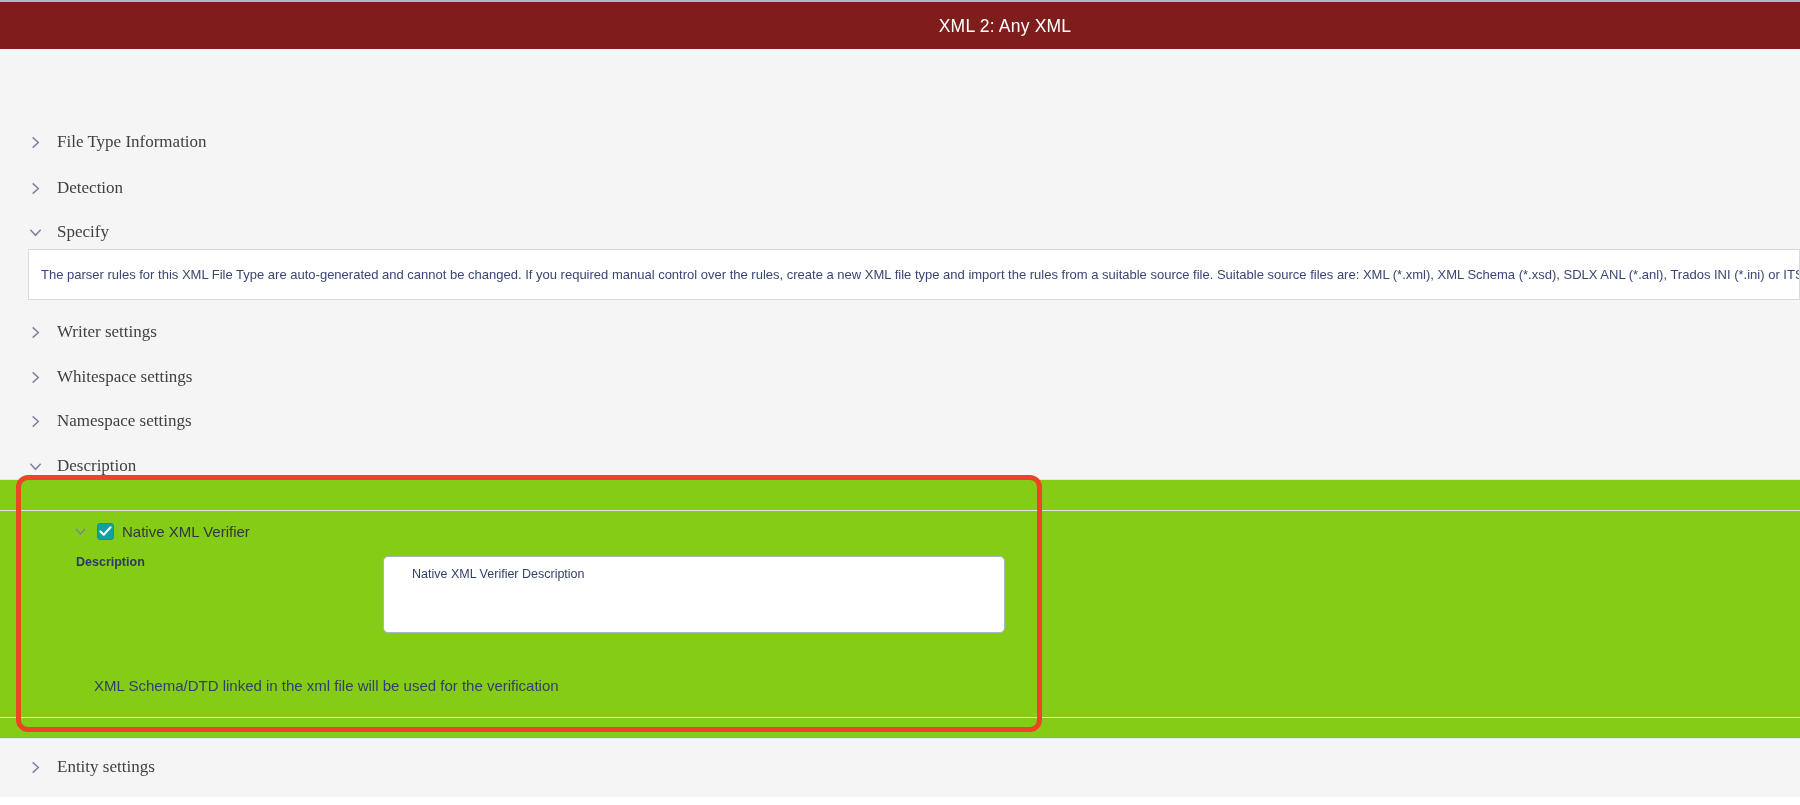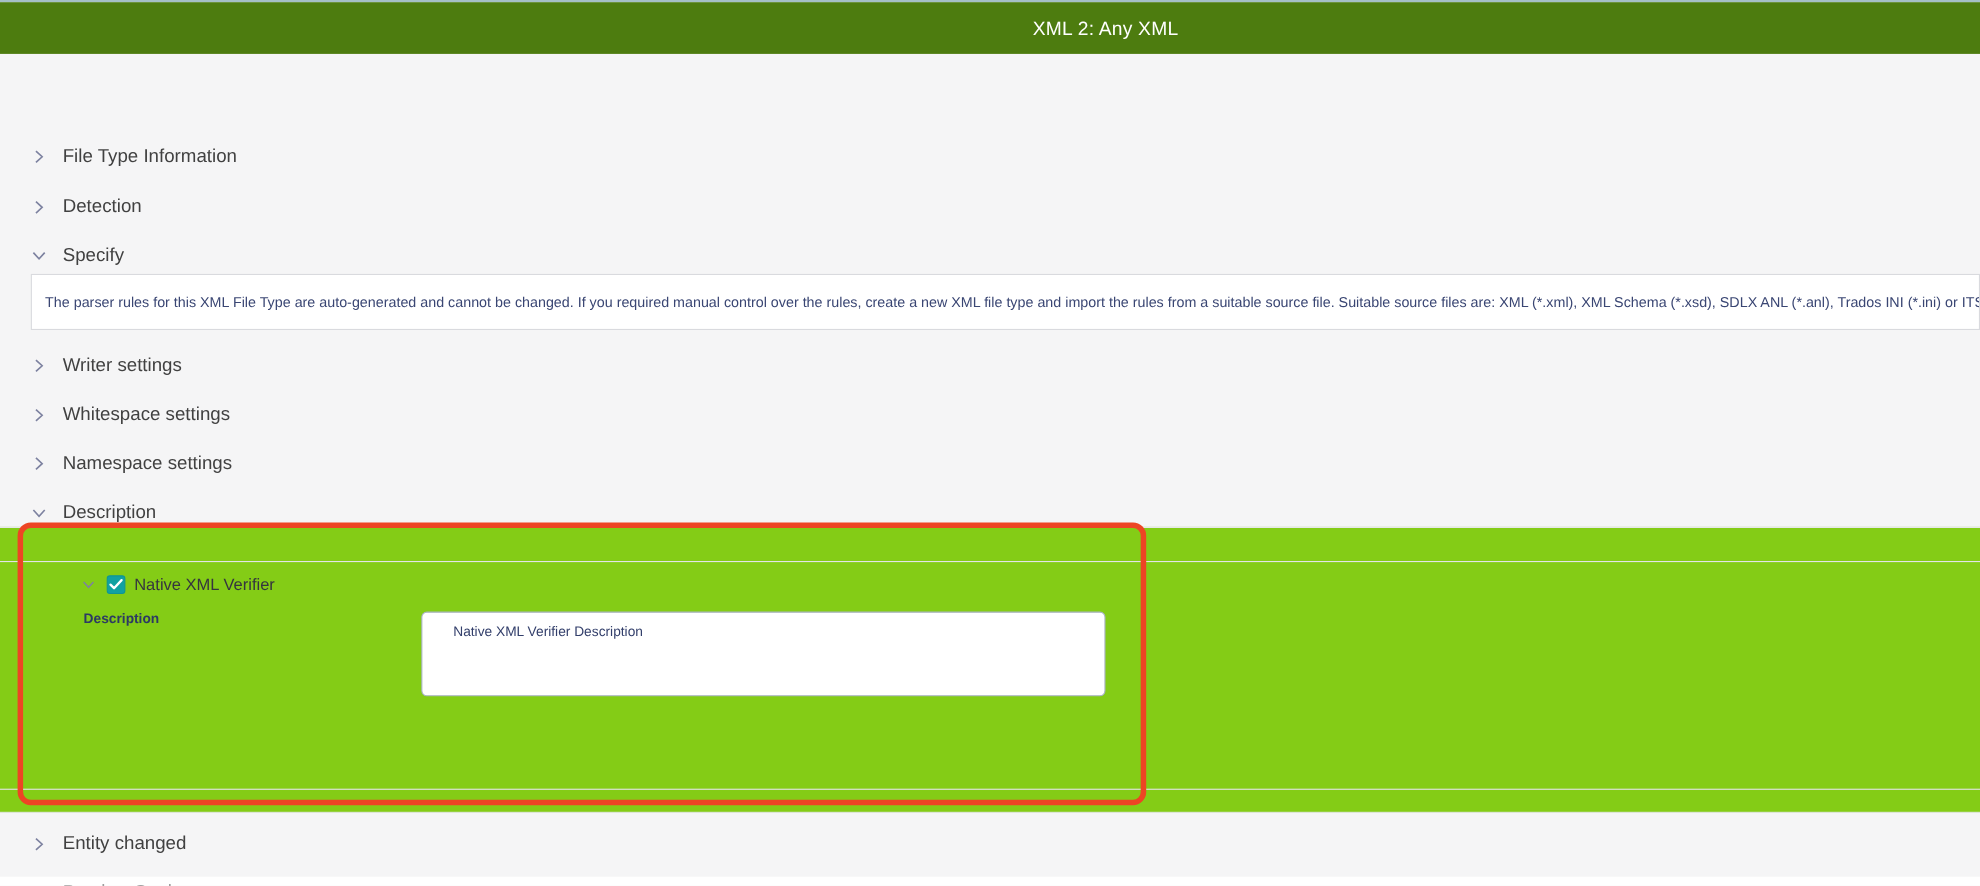--- a/index.html
+++ b/index.html
@@ -1,25 +1,25 @@
 <!DOCTYPE html>
 <html><head>
 <meta charset="utf-8">
 <style>
   * { margin:0; padding:0; box-sizing:border-box; }
   html,body { width:1800px; height:805px; background:#ffffff; font-family:"Liberation Sans", sans-serif; overflow:hidden; }
   .stage { position:relative; width:1800px; height:805px; background:#ffffff; }
 
   .top-line { position:absolute; left:0; top:0; width:1800px; height:2px; background:#a5bfc7; }
-  .header { position:absolute; left:0; top:2px; width:1800px; height:51px; background:#4d7c0f; }
+  .header { position:absolute; left:0; top:2px; width:1800px; height:51px; background:#7f1d1d; }
   .header-title { position:absolute; left:1005px; top:14px; transform:translateX(-50%); color:#ffffff; font-size:17.5px; letter-spacing:.2px; white-space:nowrap; }
 
   .page { position:absolute; left:0; top:49px; width:1800px; height:748px; background:#f5f5f6; }
 
-  .srow { position:absolute; left:28px; height:24px; display:flex; align-items:center; cursor:pointer; }
+  .srow { position:absolute; left:28px; height:24px; display:flex; align-items:center; cursor:pointer;font-family:Liberation Serif, serif; }
   .chev { width:15px; height:15px; display:inline-flex; align-items:center; justify-content:center; flex:0 0 15px; }
   .chev svg { display:block; }
   .chev.down svg { transform:rotate(90deg); }
   .slabel { margin-left:14px; font-size:17px; color:#414141; white-space:nowrap; }
 
   .parser-banner { position:absolute; left:28px; top:200px; width:1772px; height:51px; background:#ffffff; border:1px solid #d9dade; overflow:hidden; }
   .parser-banner-text { position:absolute; left:12px; top:17px; font-size:13px; color:#3a4673; white-space:nowrap; }
 
   .verif-panel { position:absolute; left:0; top:430px; width:1800px; height:260px; background:#84cc16; border-top:1px solid #e6e7e9; border-bottom:1px solid #e6e7e9; }
   .vp-divider { position:absolute; left:0; width:1800px; height:1px; background:#e3e4e6; }
@@ -137,33 +137,34 @@
             <svg width="13" height="11" viewBox="0 0 14 12">
               <path d="M1.5 6 L5 9.5 L12.5 1.5" fill="none" stroke="#ffffff" stroke-width="2.3" stroke-linecap="round" stroke-linejoin="round"></path>
             </svg>
           </span>
         <span class="native-label">Native XML Verifier</span>
       </div>
 
       <div class="desc-label">Description</div>
       <textarea class="desc-textarea" spellcheck="false" style="">Native XML Verifier Description</textarea>
 
+      <div class="specify-hint">XML Schema/DTD linked in the xml file will be used for the verification</div>
 
       <div class="vp-divider d2"></div>
     </div>
 
     <div class="annotation-box"></div>
 
     <div class="srow" style="top:706px">
       <span class="chev">
           <svg width="15" height="15" viewBox="0 0 16 16">
             <path d="M5 2.5 L11 8 L5 13.5" fill="none" stroke="#7d82a0" stroke-width="1.6"></path>
           </svg>
         </span>
-      <span class="slabel">Entity changed</span>
+      <span class="slabel">Entity settings</span>
     </div>
 
     <div class="srow" style="top:750px">
       <span class="chev">
           <svg width="15" height="15" viewBox="0 0 16 16">
             <path d="M5 2.5 L11 8 L5 13.5" fill="none" stroke="#7d82a0" stroke-width="1.6"></path>
           </svg>
         </span>
       <span class="slabel">Preview Settings</span>
     </div>

